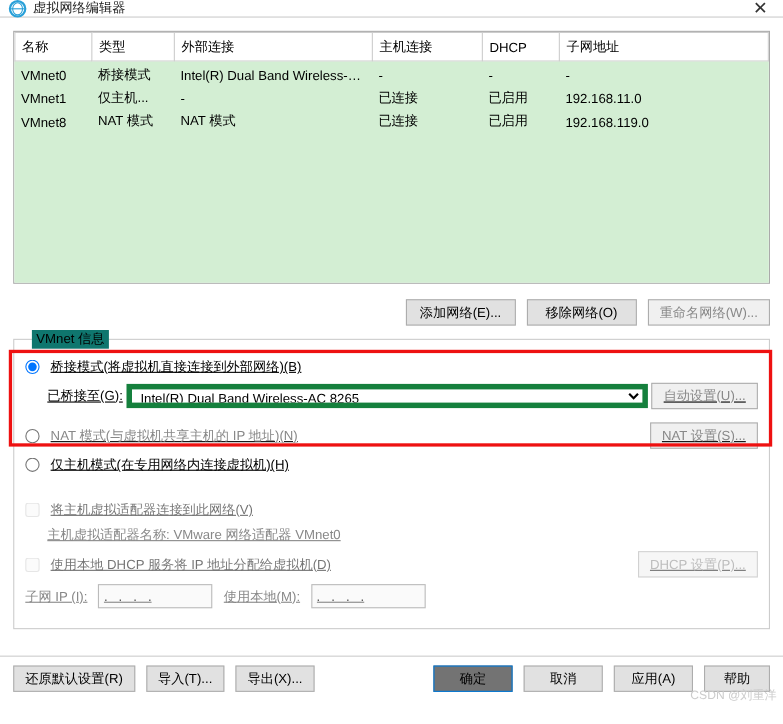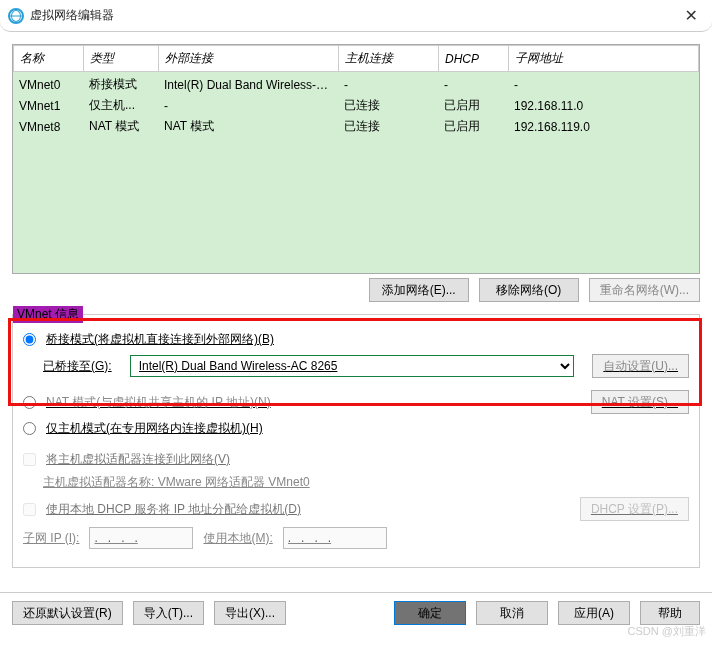--- a/index.html
+++ b/index.html
@@ -12,25 +12,24 @@
       padding: 0;
       background: #fff;
       width: 712px;
       height: 658px;
       overflow: hidden;
       position: relative;
     }
     .titlebar {
       display: flex;
       align-items: center;
-      height: 32px;
+      height: 16px;
       padding: 0 8px;
       border-bottom: 1px solid #ccc;
       background: #fff;
-      border-radius: 10px;
     }
     .titlebar .icon-globe {
       width: 16px;
       height: 16px;
       border-radius: 50%;
       border: 2px solid #29a0d8;
       position: relative;
       margin-right: 6px;
       flex-shrink: 0;
     }
@@ -75,21 +74,20 @@
       background: #fff;
     }
     table.netlist th {
       text-align: left;
       font-weight: normal;
       padding: 4px 6px;
       border: 1px solid #ccc;
       background: #fff;
       white-space: nowrap;
       overflow: hidden;
-      font-style: italic;
     }
     .tbody-scroll {
       background: #d3eed3;
       height: 206px;
       padding-top: 2px;
     }
     .tbody-scroll table {
       border-collapse: collapse;
       width: 100%;
       table-layout: fixed;
@@ -98,21 +96,21 @@
       padding: 2px 6px;
       white-space: nowrap;
       overflow: hidden;
       text-overflow: ellipsis;
       margin-top: 44px;
     }
     .btnrow {
       display: flex;
       justify-content: flex-end;
       gap: 10px;
-      margin-top: 4px;
+      margin-top: 14px;
     }
     button.std {
       min-width: 100px;
       height: 24px;
       background: #e1e1e1;
       border: 1px solid #adadad;
       padding: 0 10px;
       cursor: pointer;
       white-space: nowrap;
     }
@@ -128,42 +126,42 @@
     }
     .group {
       border: 1px solid #ccc;
       margin-top: 12px;
       padding: 10px 10px 12px 10px;
       position: relative;
     }
     .group-title {
       position: absolute;
       top: -9px;
-      left: 0;
-      background: #a21caf;
+      left: 16px;
+      background: #0f766e;
       padding: 0 4px;
     }
     .row {
       display: flex;
       align-items: center;
       margin: 6px 0;
       gap: 6px;
       text-decoration: underline;
     }
     .row.indent {
       padding-left: 20px;
     }
     input[type="radio"], input[type="checkbox"] {
       margin: 0 4px 0 0;
       vertical-align: middle;
     }
     select.adapter {
       flex: 1;
       height: 22px;
-      border: 1px solid #15803d;
+      border: 5px solid #15803d;
       background: #fff;
       padding: 0 4px;
     }
     input.txt {
       width: 104px;
       height: 22px;
       border: 1px solid #bbb;
       background: #fafafa;
       padding: 0 4px;
     }
@@ -270,41 +268,41 @@
     <button class="std disabled">重命名网络(W)...</button>
   </div>
 
   <div class="group">
     <span class="group-title">VMnet 信息</span>
 
     <div class="row">
       <input type="radio" name="mode" checked="" style="">
       <label>桥接模式(将虚拟机直接连接到外部网络)(B)</label>
     </div>
-    <div class="row indent" style="gap:18px;">
+    <div class="row indent" style="gap:3px;">
       <label>已桥接至(G):</label>
       <select class="adapter">
         <option>Intel(R) Dual Band Wireless-AC 8265</option>
       </select>
       <button class="std disabled" style="min-width:90px">自动设置(U)...</button>
     </div>
 
     <div class="row" style="margin-top:12px;">
       <input type="radio" name="mode" style="">
       <label class="muted">NAT 模式(与虚拟机共享主机的 IP 地址)(N)</label>
       <span style="flex:1"></span>
       <button class="std disabled" style="min-width:90px">NAT 设置(S)...</button>
     </div>
 
     <div class="row">
       <input type="radio" name="mode" style="">
       <label>仅主机模式(在专用网络内连接虚拟机)(H)</label>
     </div>
 
-    <div class="row chk-disabled" style="margin-top:14px;">
+    <div class="row chk-disabled" style="margin-top:24px;">
       <input type="checkbox" disabled="" style="">
       <label>将主机虚拟适配器连接到此网络(V)</label>
     </div>
     <div class="row indent muted">
       <span>主机虚拟适配器名称: VMware 网络适配器 VMnet0</span>
     </div>
 
     <div class="row chk-disabled">
       <input type="checkbox" disabled="" style="">
       <label>使用本地 DHCP 服务将 IP 地址分配给虚拟机(D)</label>

